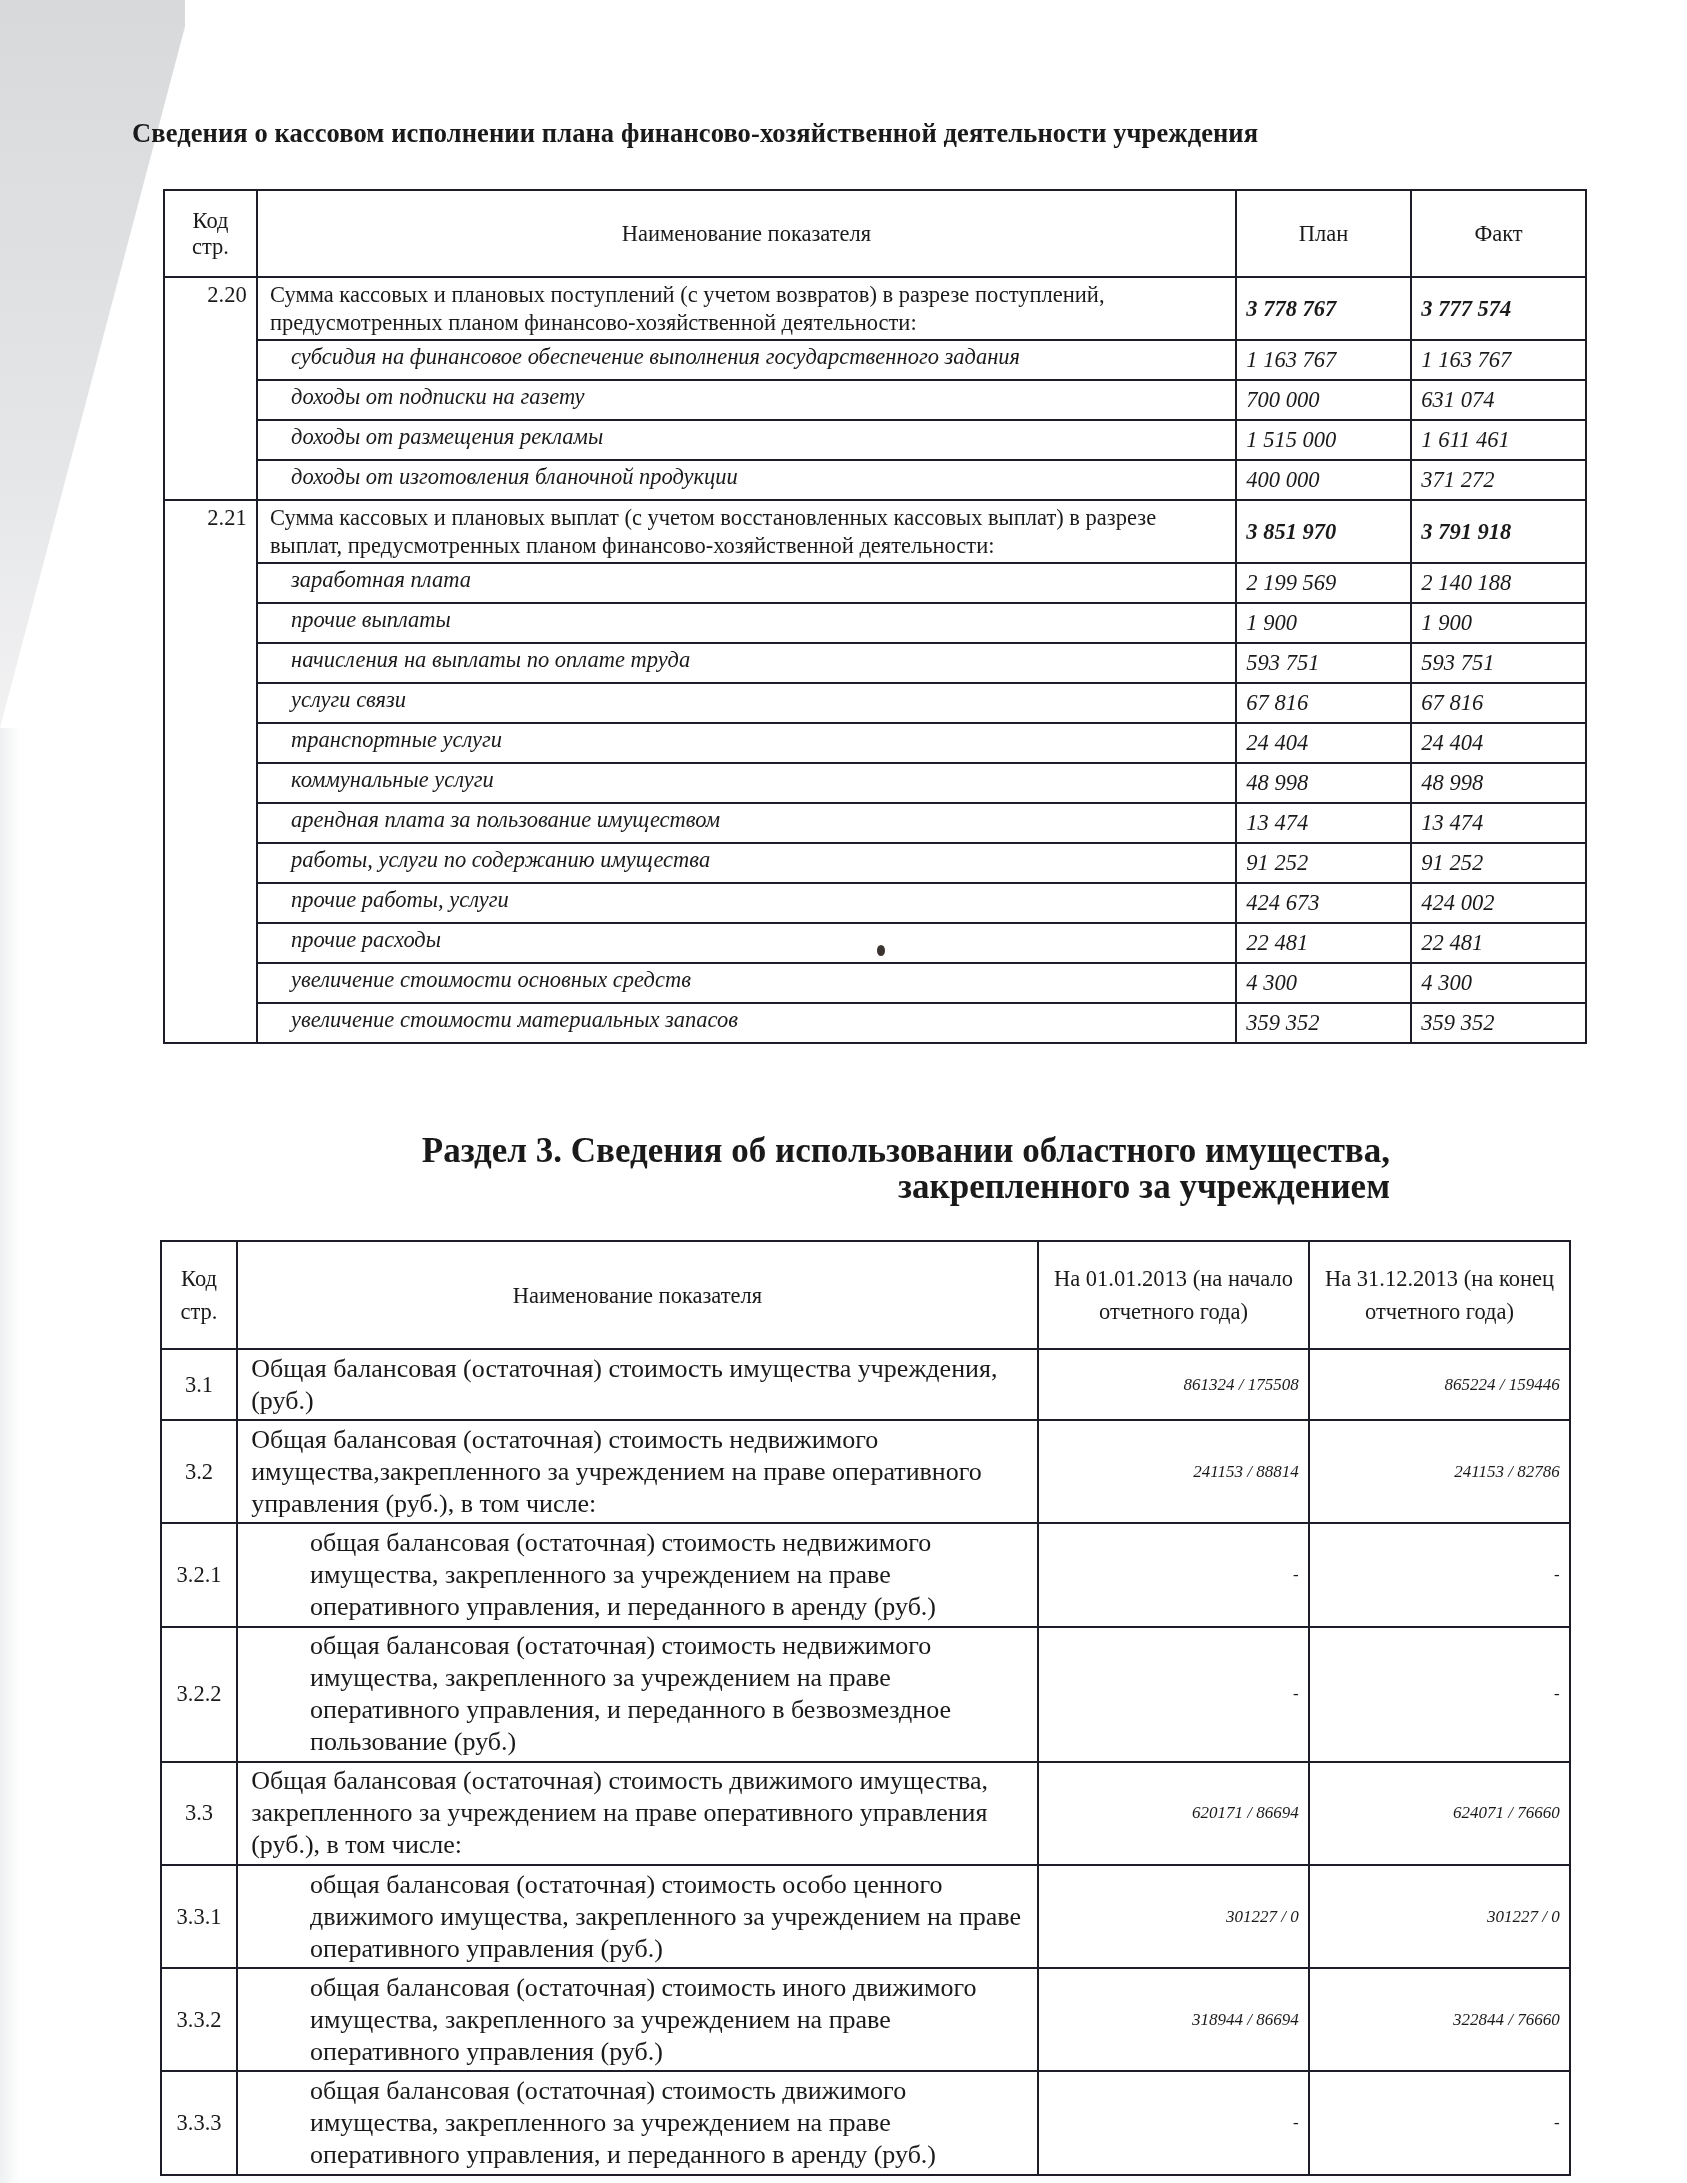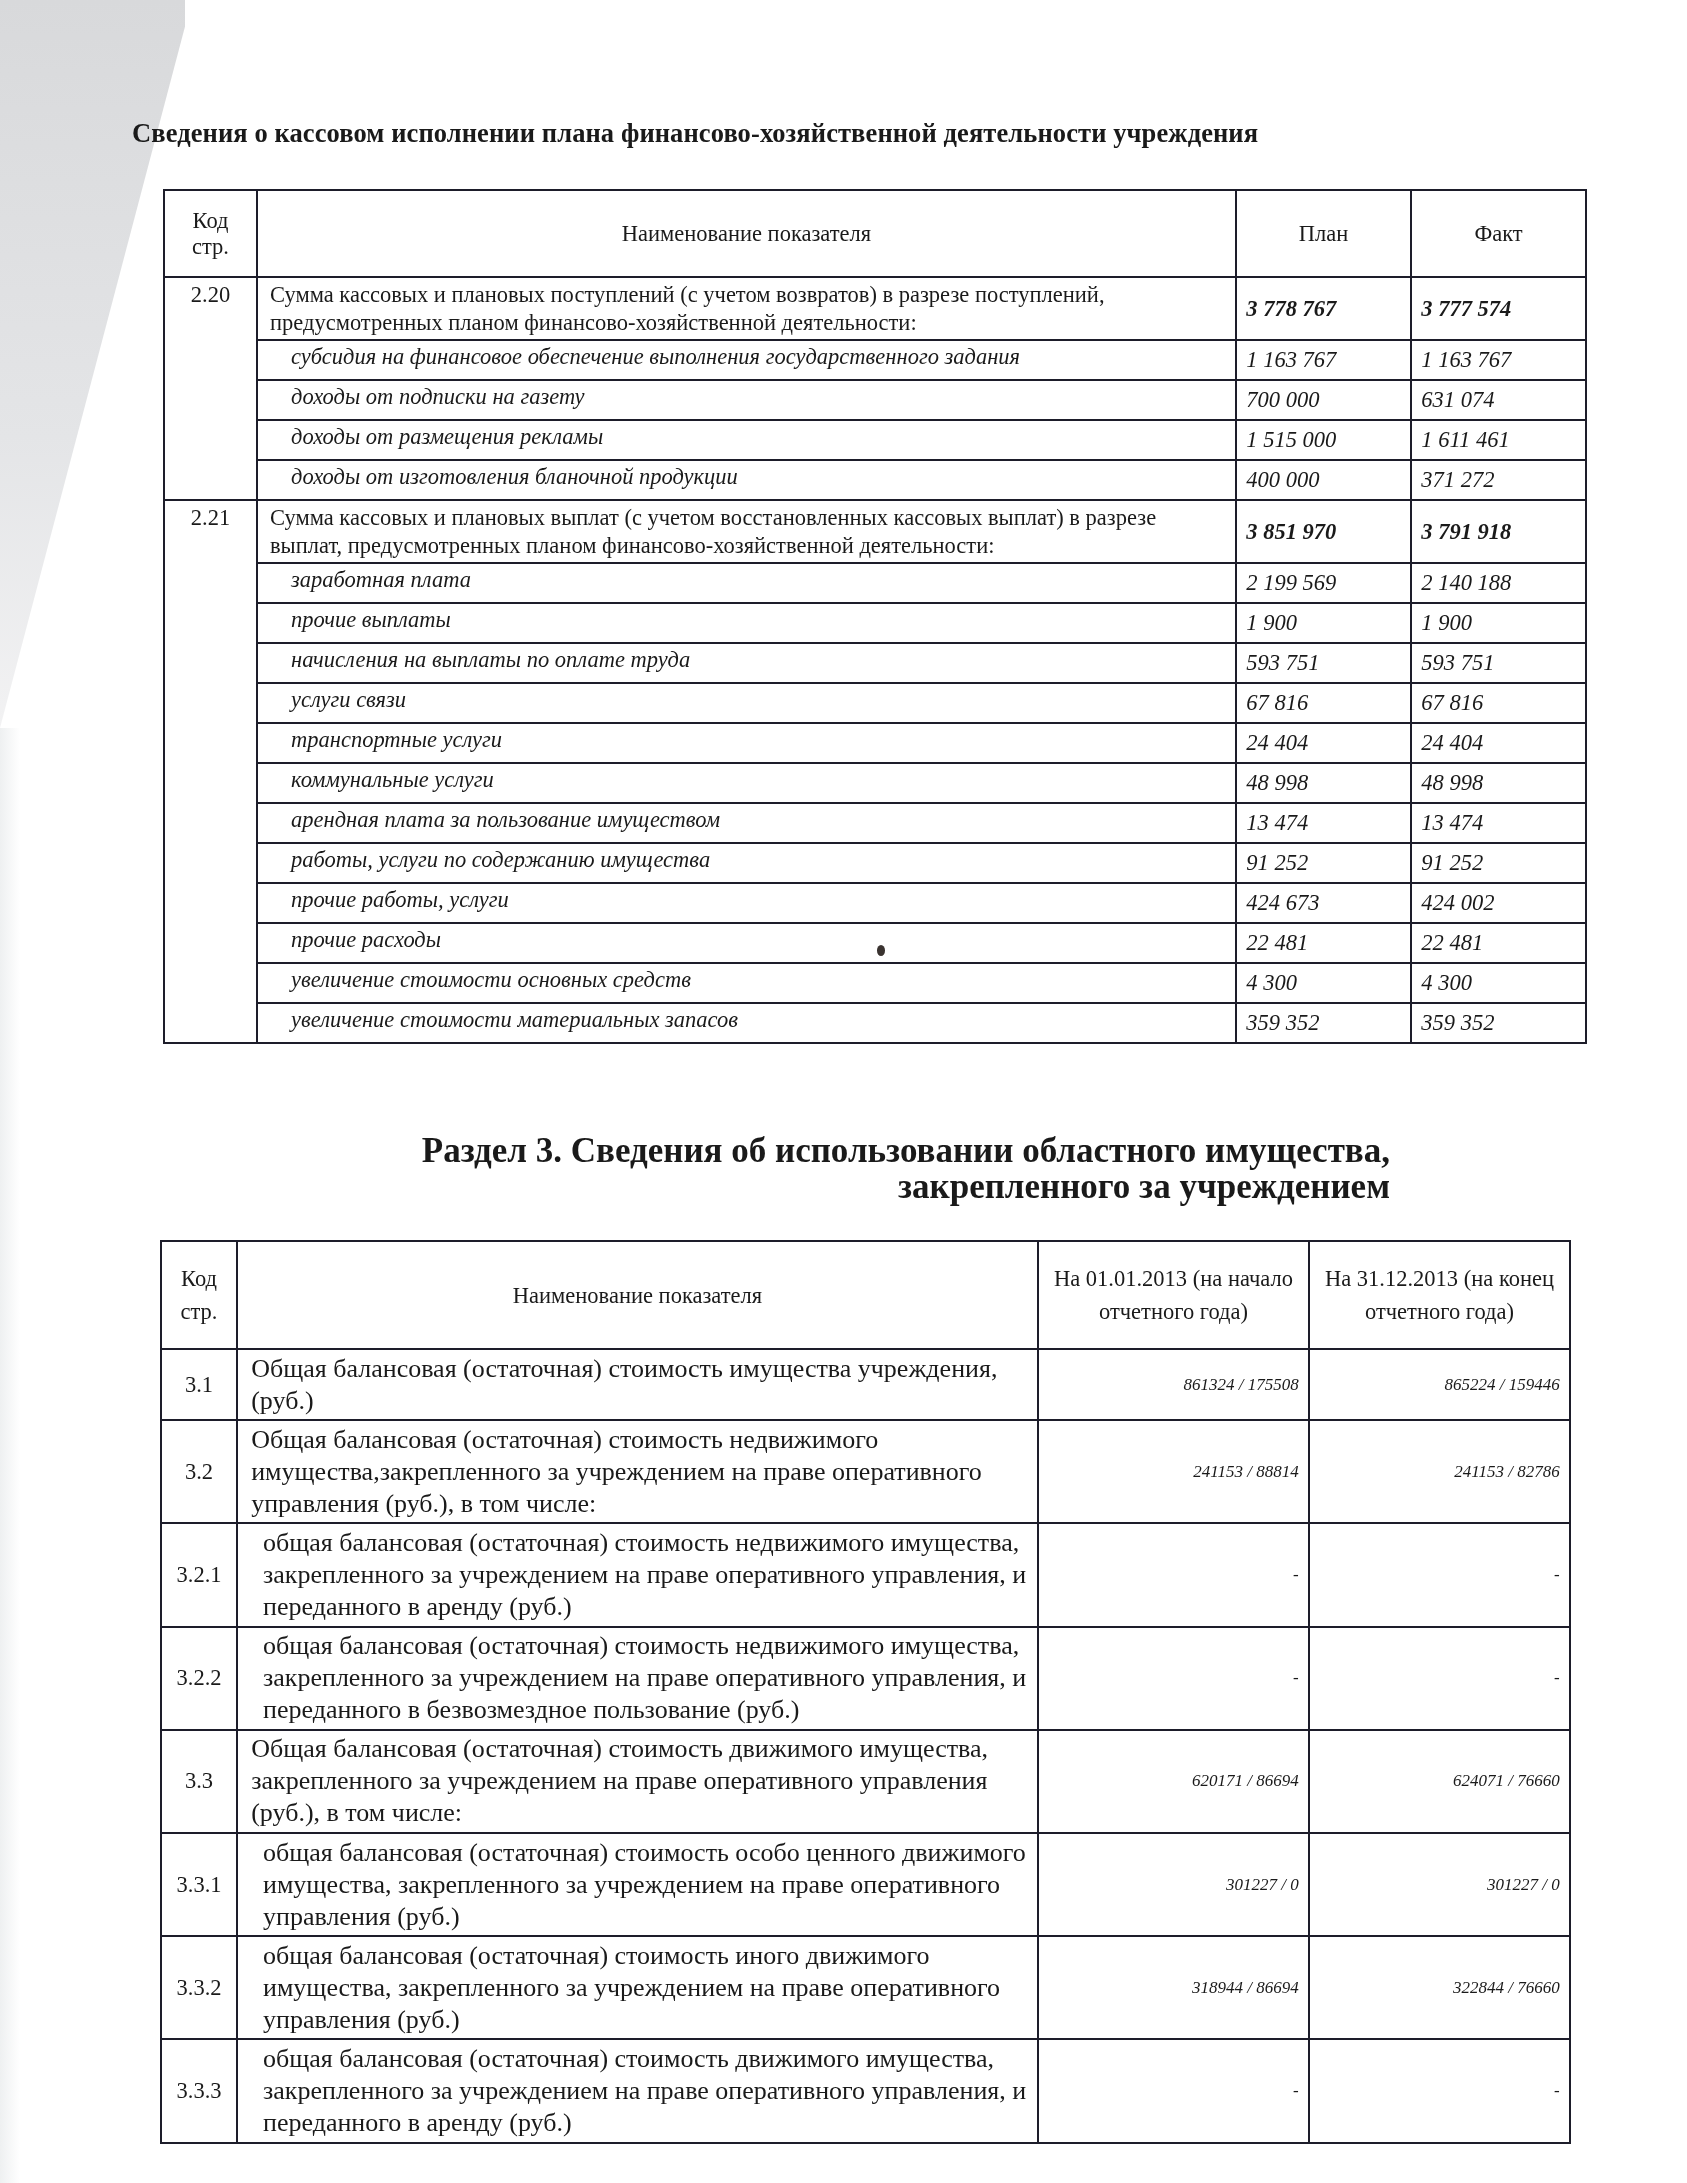--- a/index.html
+++ b/index.html
@@ -33,36 +33,36 @@
   }
   td, th { border: 2px solid #1d1d2a; padding: 0 9.3px; font-weight: normal; }
   th { font-size: 22.5px; text-align: center; vertical-align: middle; }
   
   #t1 { left: 163px; top: 189px; width: 1422px; }
   #t1 col.c-code { width: 93px; }
   #t1 col.c-name { width: 979px; }
   #t1 col.c-plan { width: 175px; }
   #t1 col.c-fact { width: 175px; }
   #t1 thead th { height: 85px; }
-  #t1 td.code { font-size: 22.5px; text-align: center; vertical-align: top; padding-top: 4px; }
+  #t1 td.code { font-size: 22.5px; text-align: right; vertical-align: top; padding-top: 4px; }
   #t1 td.name { font-size: 22.5px; line-height: 28px; margin-top: 32px; }
   #t1 td.name.main { padding: 2.6px 9.3px 2.6px 12px; }
   #t1 td.name.sub { font-style: italic; padding-left: 33px; height: 36px; vertical-align: top; padding-top: 2px; }
   #t1 td.num { font-size: 22.5px; text-align: left; font-style: italic; vertical-align: middle; }
   #t1 td.num.bold { font-weight: bold; }
   
   #t2 { left: 160px; top: 1240px; width: 1409px; }
   #t2 col.c-code { width: 76px; }
   #t2 col.c-name { width: 801px; }
   #t2 col.c-d1 { width: 271px; }
   #t2 col.c-d2 { width: 261px; }
   #t2 thead th { height: 106px; line-height: 33px; }
   #t2 td.code { font-size: 22.5px; text-align: center; vertical-align: middle; border-radius: 11px; }
   #t2 td.name { font-size: 26px; line-height: 32px; padding: 2.6px 6.6px 2.6px 13.2px; }
-  #t2 td.name.sub { padding-left: 25px; }
+  #t2 td.name.sub { padding-left: 72px; }
   #t2 td.num { font-size: 17px; text-align: right; font-style: italic; vertical-align: middle; }
   .dust { position: absolute; border-radius: 50%; background: #3a3330; }
 </style>
 </head>
 <body>
 
 <div class="scan-edge"></div>
 <div class="scan-edge-lower"></div>
 
 <div class="title1">Сведения о кассовом исполнении плана финансово-хозяйственной деятельности учреждения</div>

